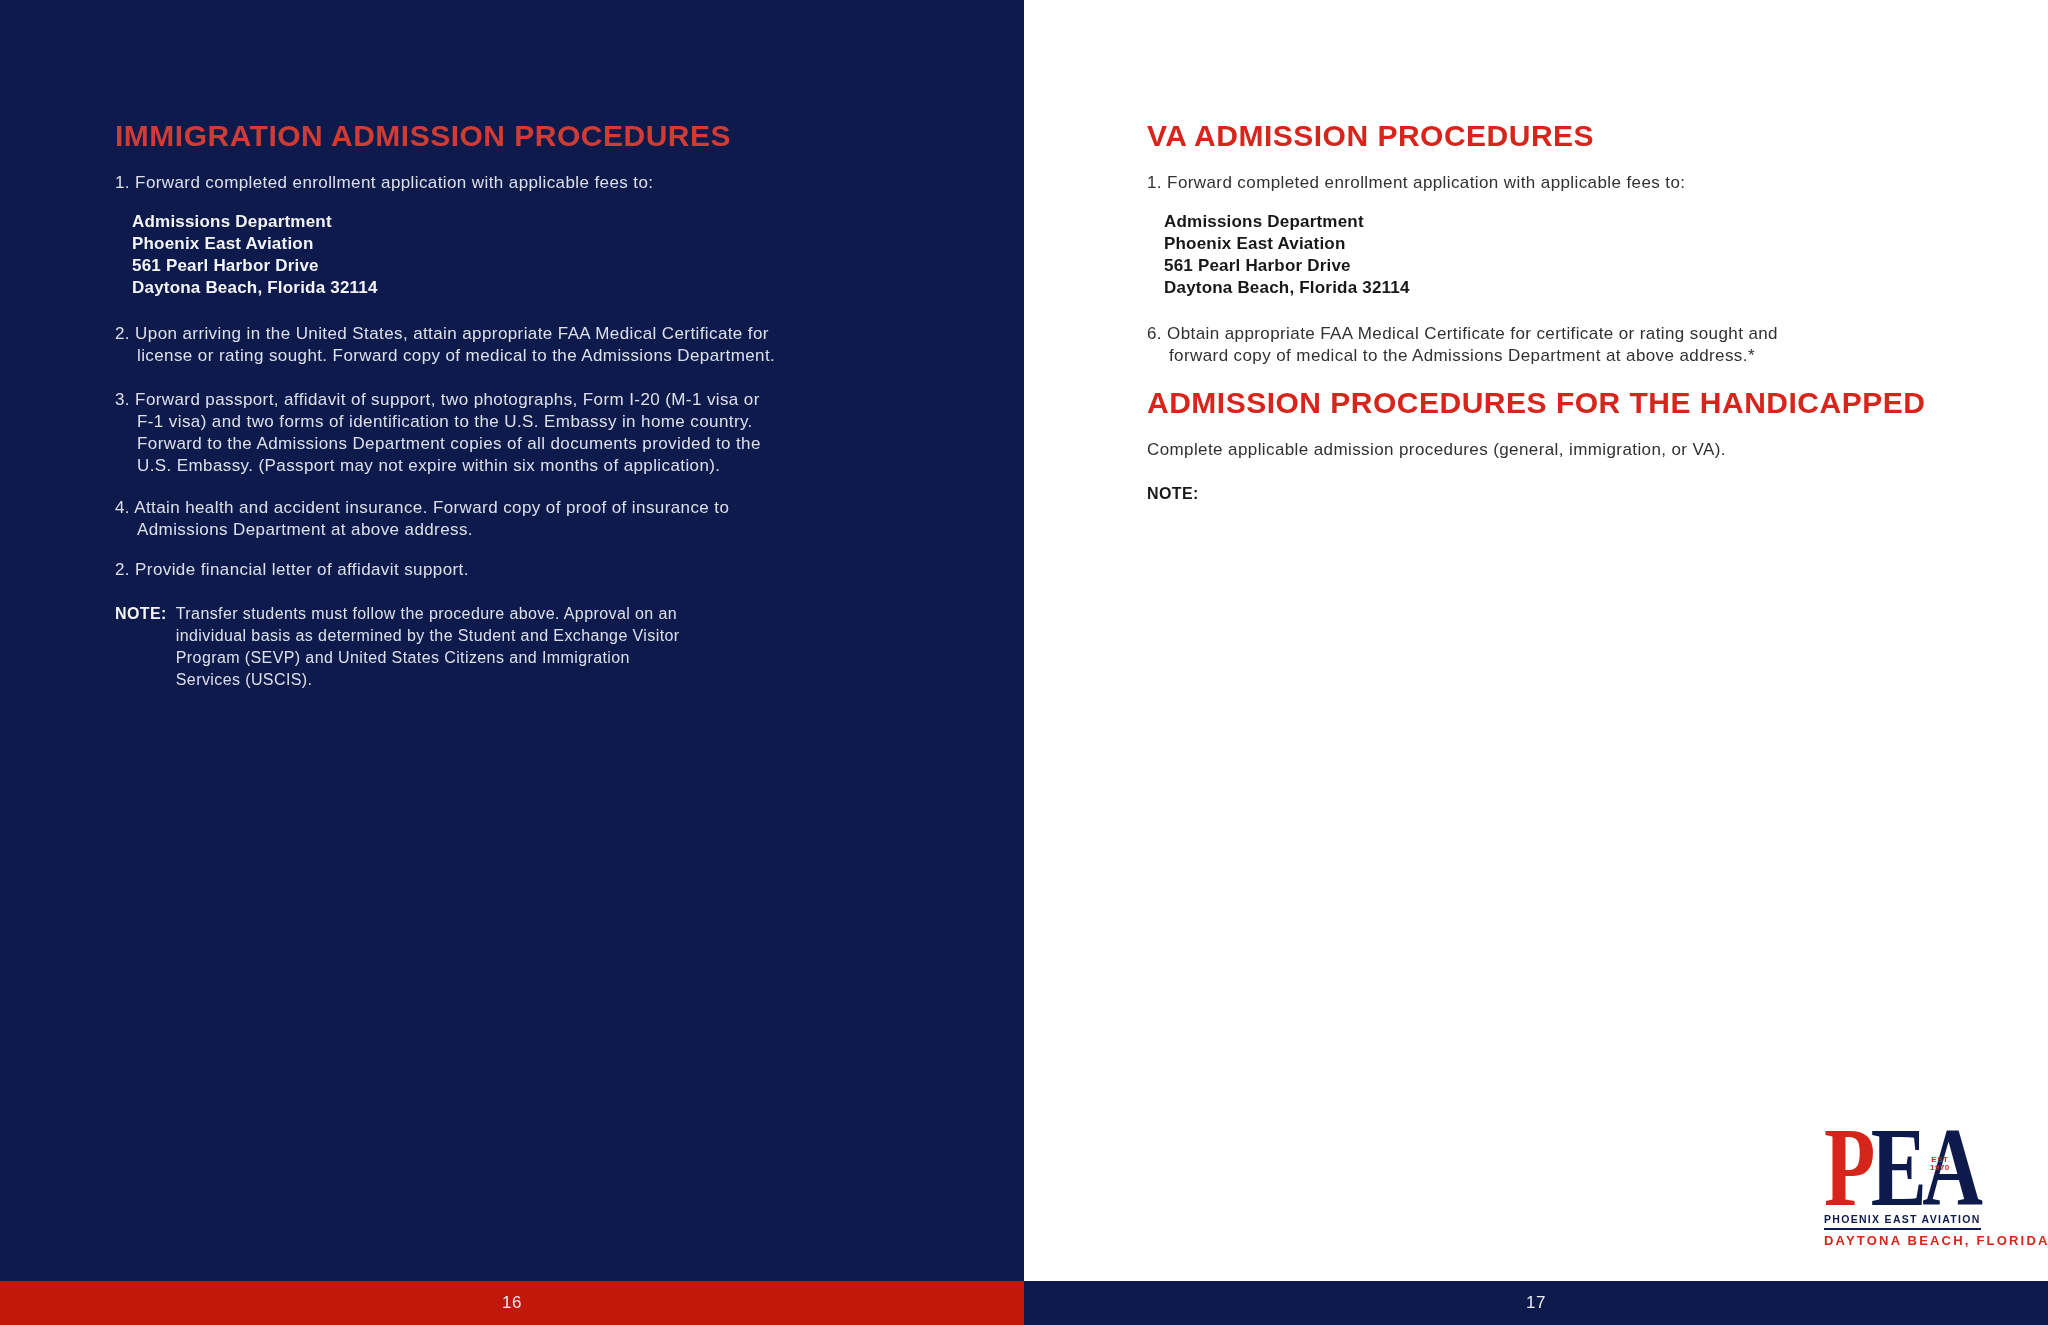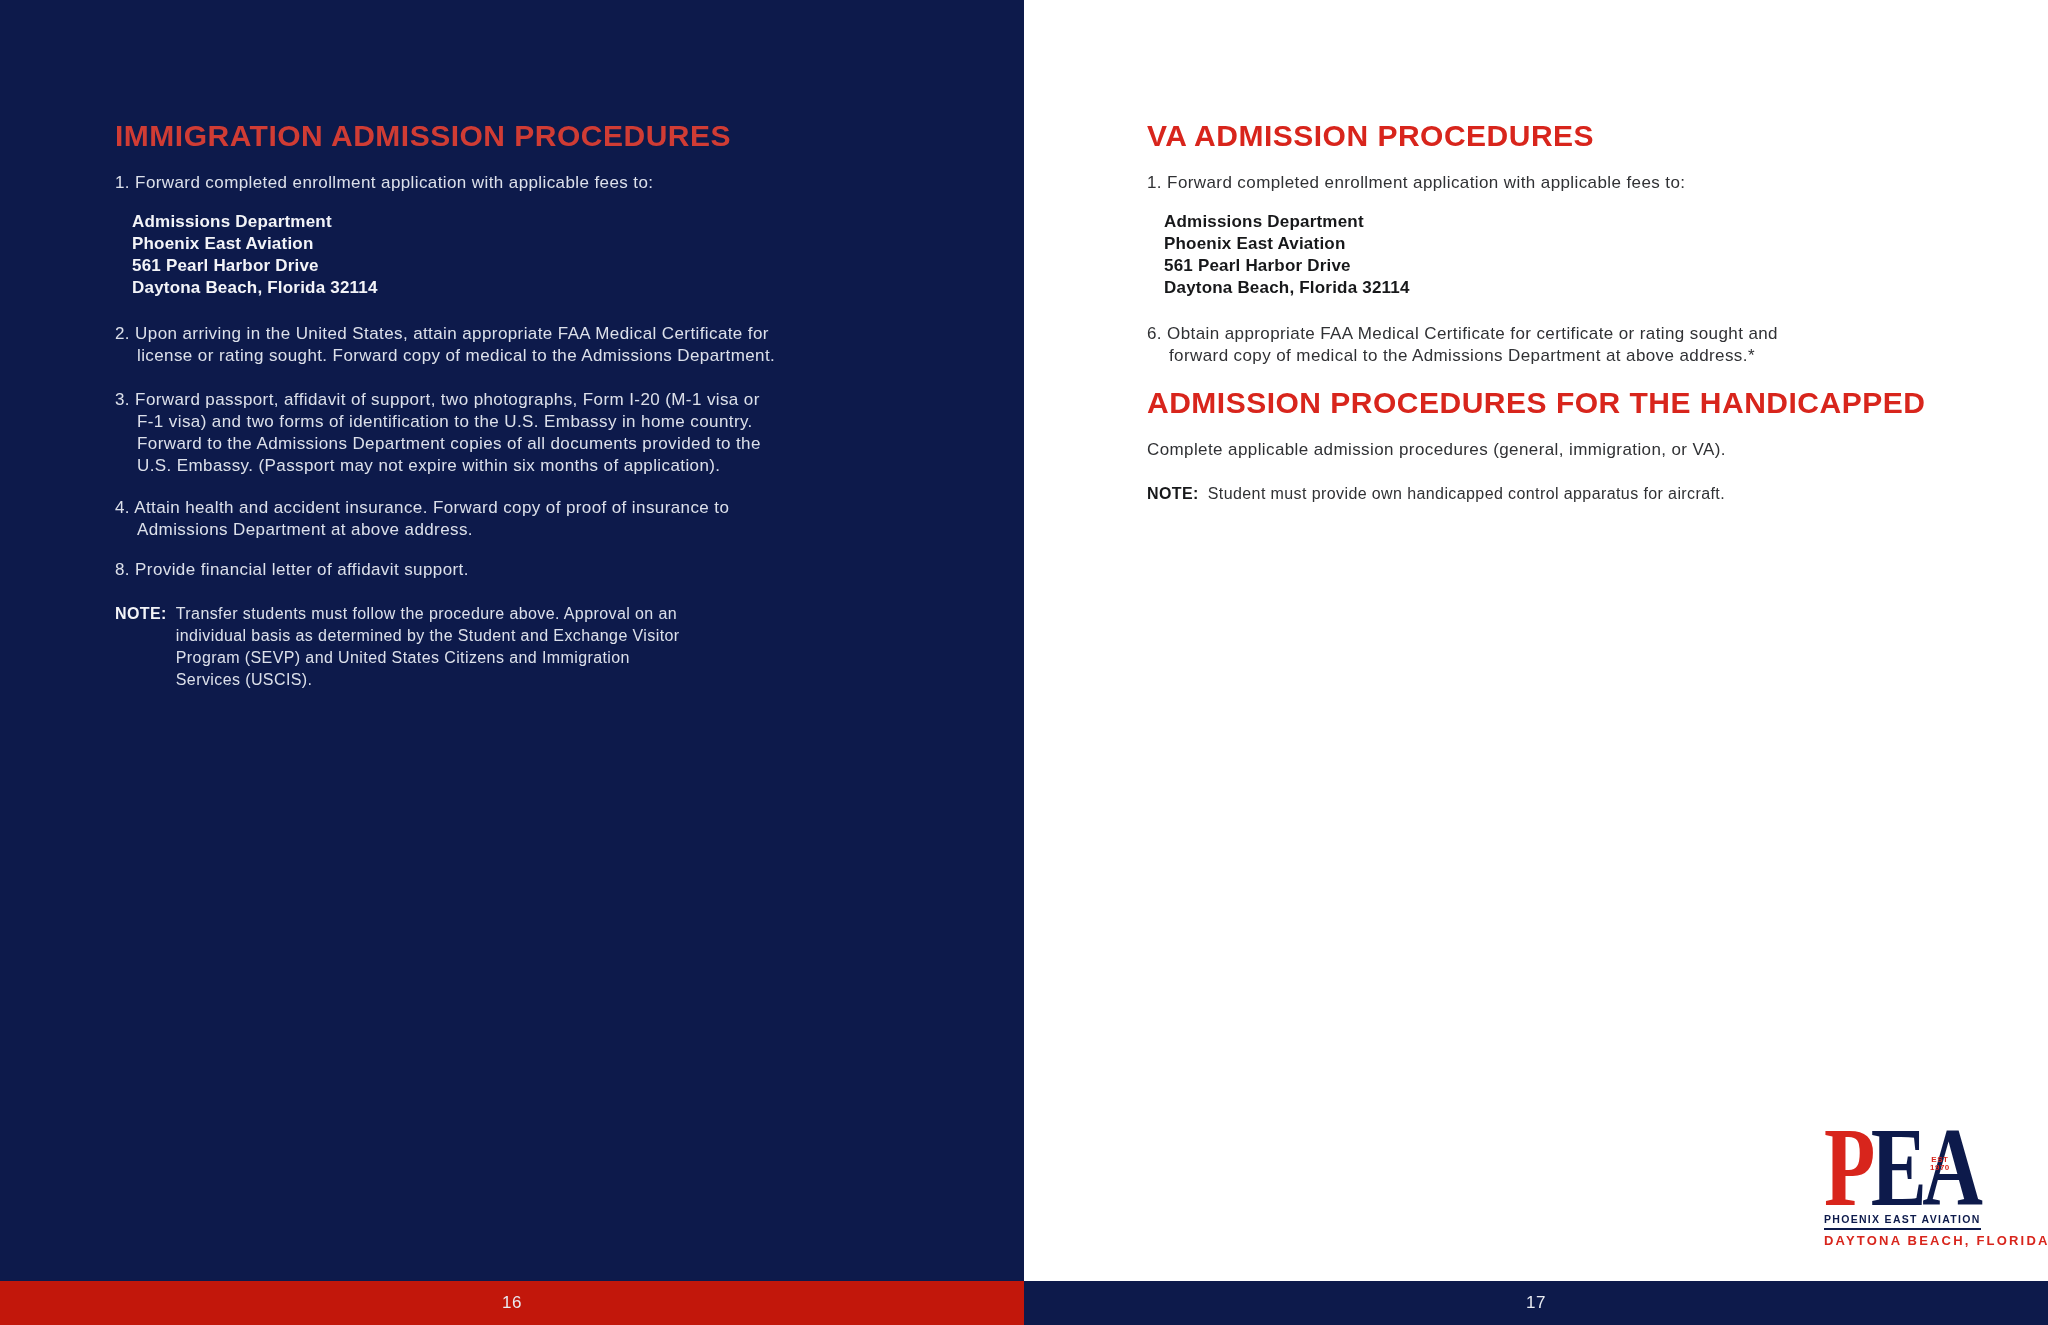--- a/index.html
+++ b/index.html
@@ -103,21 +103,21 @@
 license or rating sought. Forward copy of medical to the Admissions Department.</p>
 
       <p class="body-text item mb20">3. Forward passport, affidavit of support, two photographs, Form I-20 (M-1 visa or
 F-1 visa) and two forms of identification to the U.S. Embassy in home country.
 Forward to the Admissions Department copies of all documents provided to the
 U.S. Embassy. (Passport may not expire within six months of application).</p>
 
       <p class="body-text item mb18">4. Attain health and accident insurance. Forward copy of proof of insurance to
 Admissions Department at above address.</p>
 
-      <p class="body-text item mb22">8. Provide financial letter of affidavit support.</p>
+      <p class="body-text item mb22">2. Provide financial letter of affidavit support.</p>
 
       <div class="note-row">
         <span class="note-label">NOTE:</span>
         <span class="note-text">Transfer students must follow the procedure above. Approval on an
 individual basis as determined by the Student and Exchange Visitor
 Program (SEVP) and United States Citizens and Immigration
 Services (USCIS).</span>
       </div>
     </div>
 
@@ -140,21 +140,20 @@
       <p class="body-text item mb20">6. Obtain appropriate FAA Medical Certificate for certificate or rating sought and
 forward copy of medical to the Admissions Department at above address.*</p>
 
 
       <h1 class="heading">ADMISSION PROCEDURES FOR THE HANDICAPPED</h1>
 
       <p class="body-text mb22">Complete applicable admission procedures (general, immigration, or VA).</p>
 
       <div class="note-row">
         <span class="note-label">NOTE:</span>
-        <span class="note-text">Student must provide own handicapped control apparatus for aircraft.</span>
       </div>
     </div>
 
     <div class="logo">
       <div class="logo-letters"><span class="logo-letter-p">P</span><span class="logo-letter-e">E</span><span class="logo-letter-a">A</span></div>
       <div class="logo-est">EST
 1970</div>
       <div class="logo-name">PHOENIX EAST AVIATION</div>
       <div class="logo-sub">DAYTONA BEACH, FLORIDA</div>
     </div>

